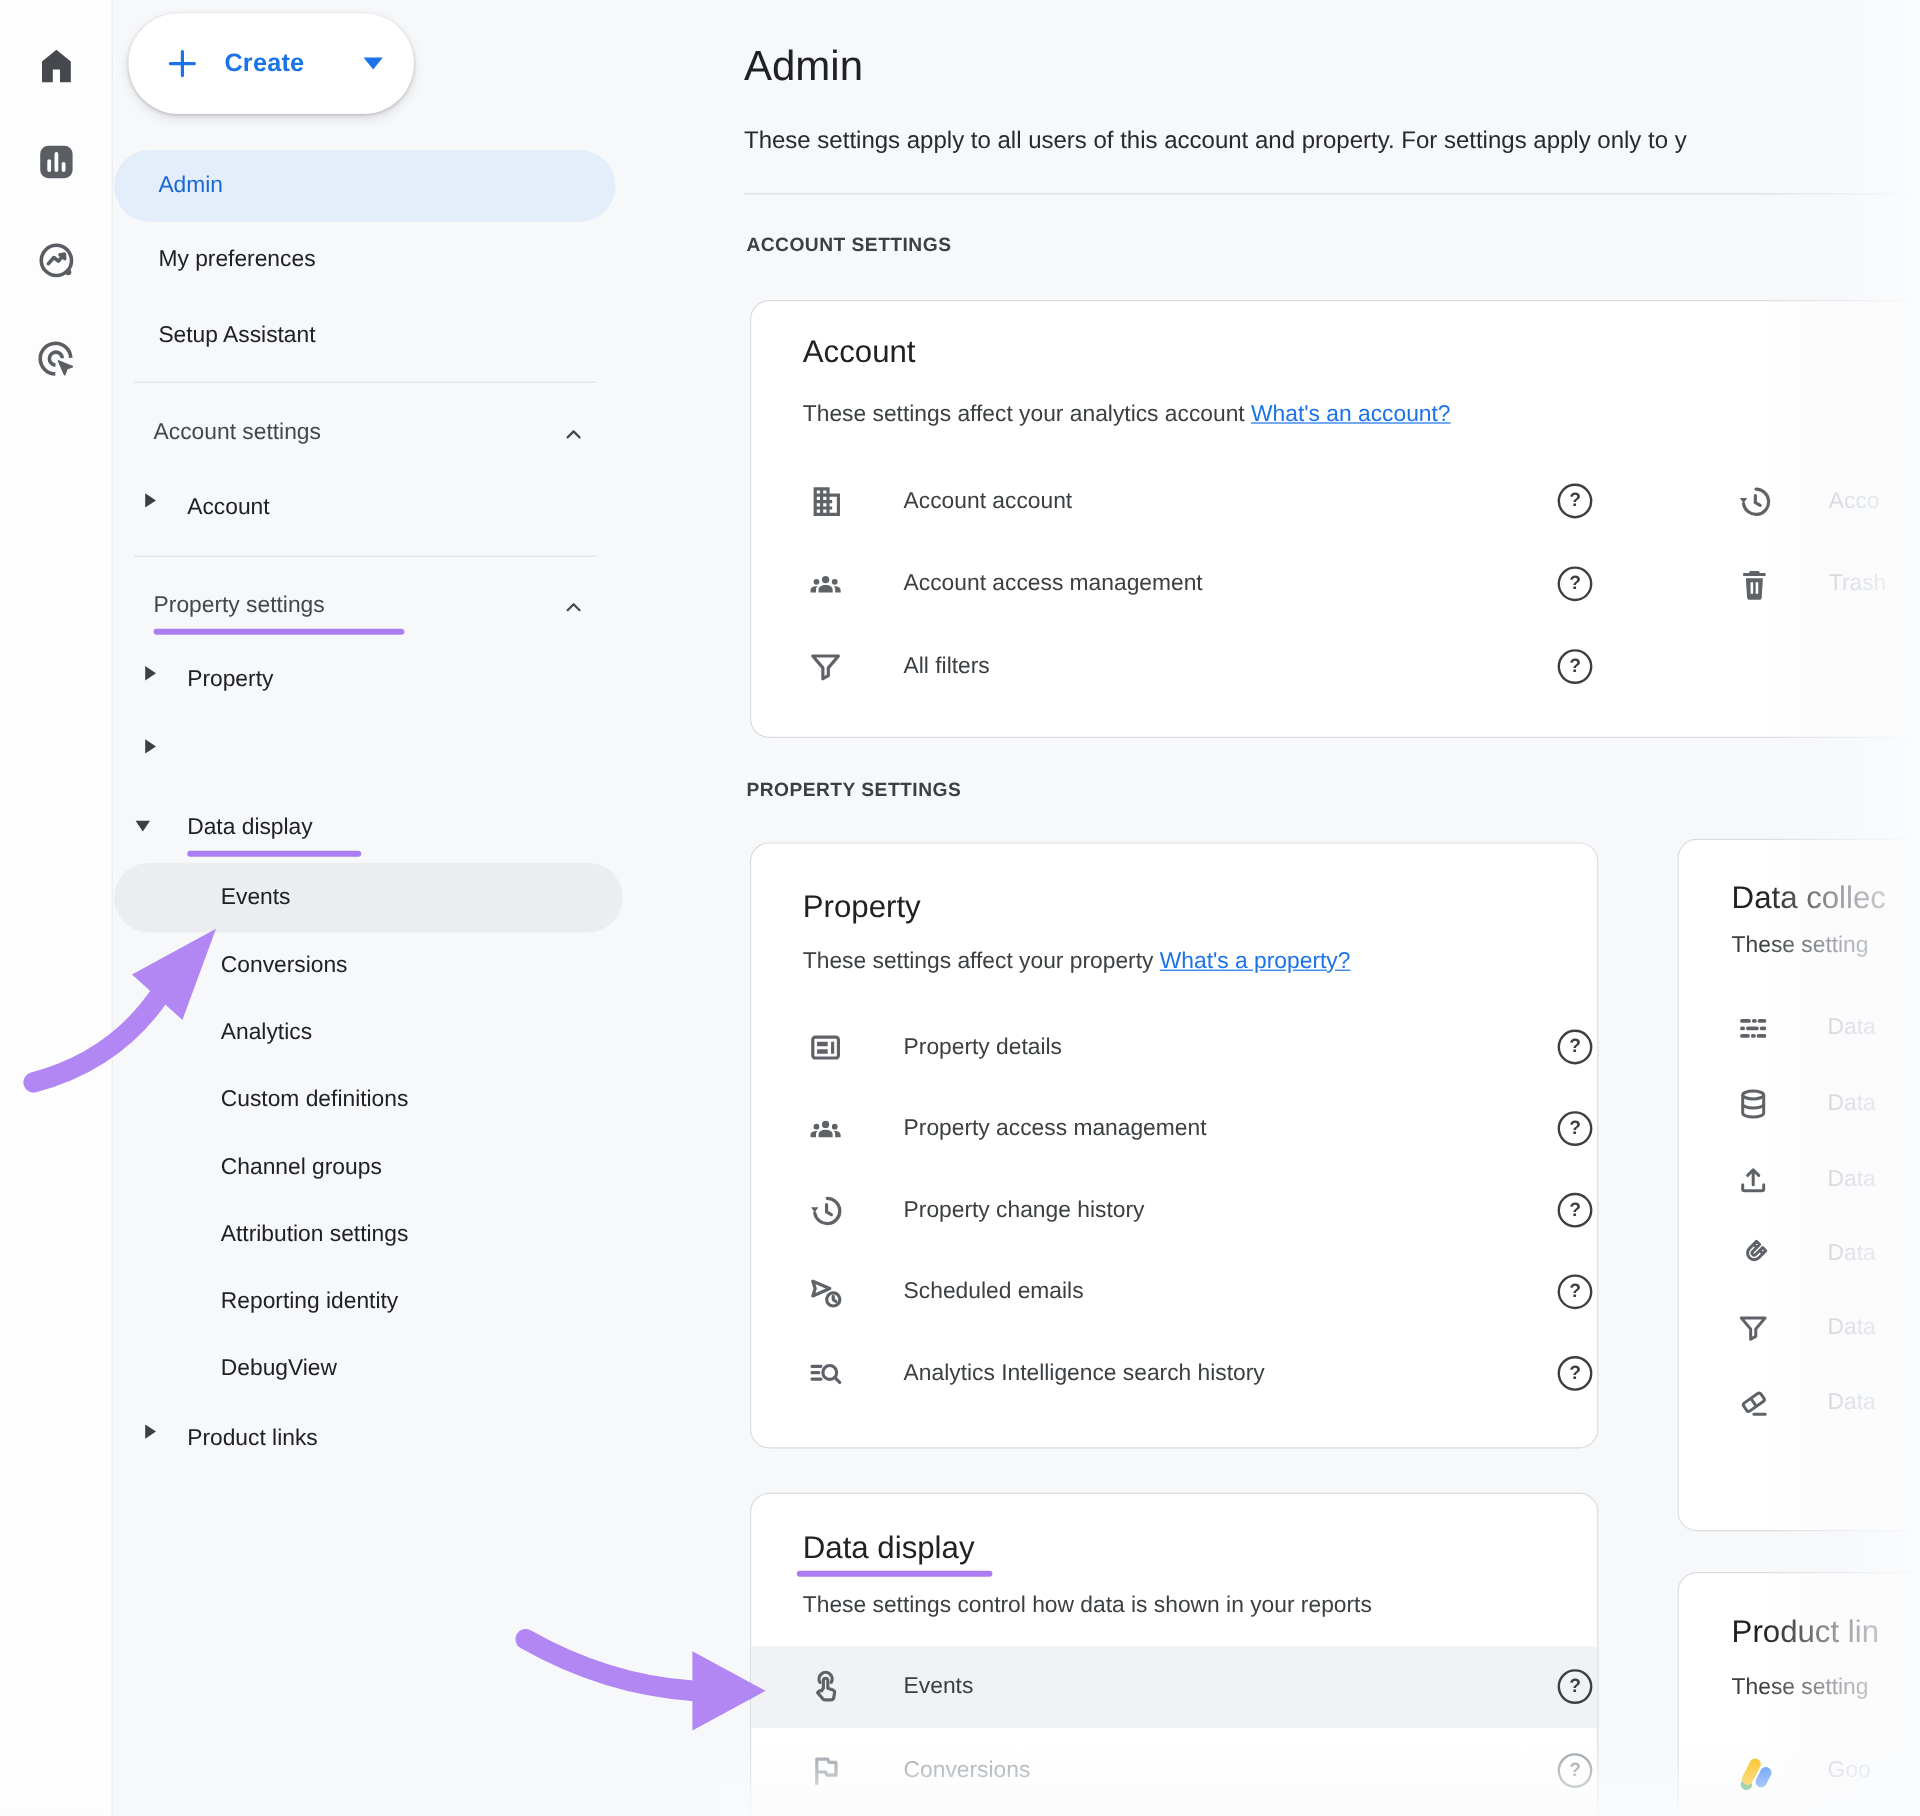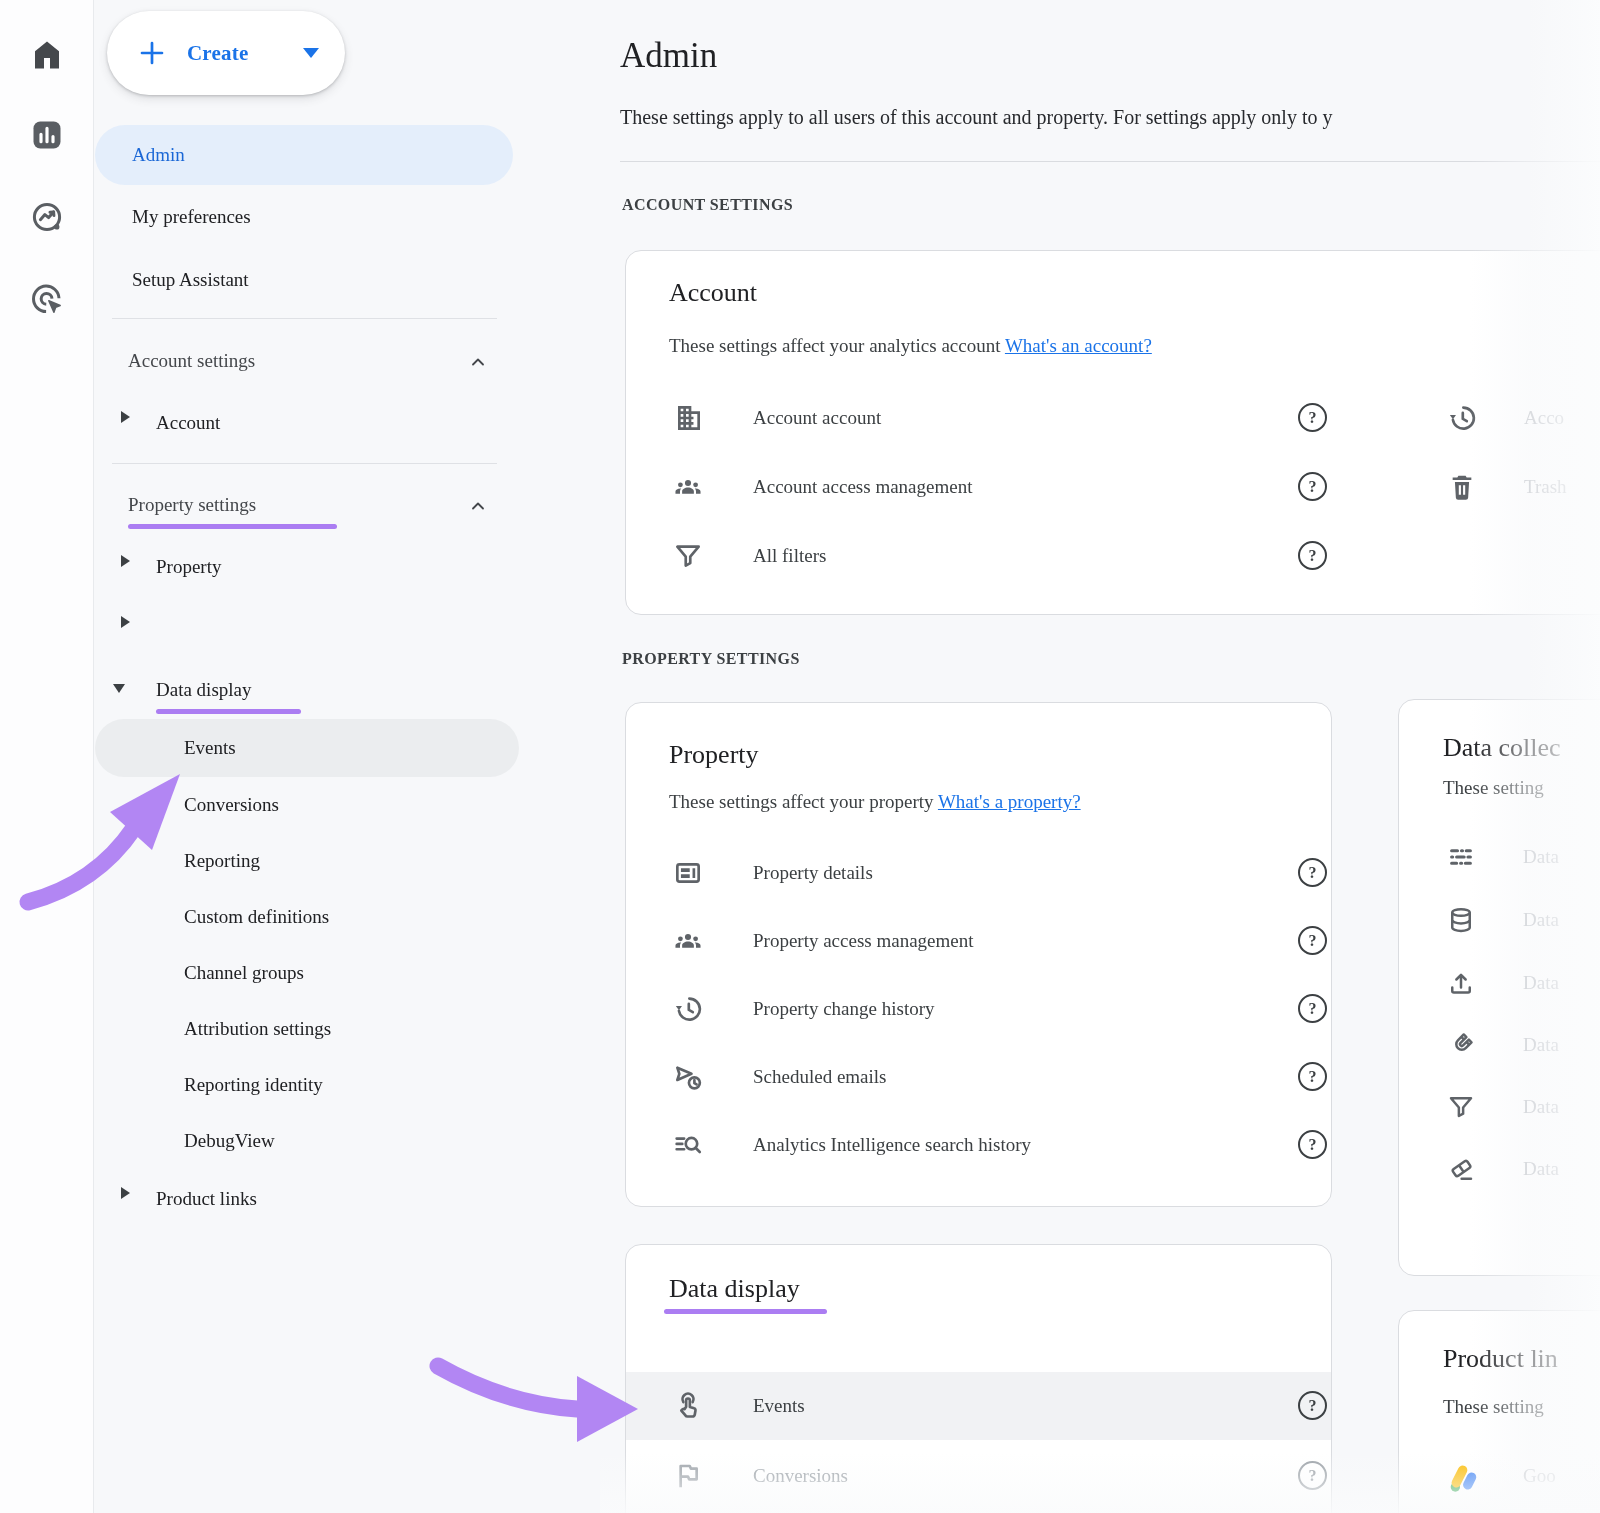--- a/index.html
+++ b/index.html
@@ -1,17 +1,17 @@
 <!DOCTYPE html>
 <html><head>
 <meta charset="utf-8">
 <style>
   html,body{margin:0;padding:0;}
   .page{position:relative;width:1600px;height:1513px;overflow:hidden;background:#f7f8fa;
-        font-family:Liberation Serif, serif;color:#202124;}
+        font-family:Liberation Sans, sans-serif;color:#202124;}
   
   .rail{position:absolute;left:0;top:0;width:93px;height:100%;background:#fdfdfe;border-right:1px solid #e8eaed;}
   .rail .ric{position:absolute;left:29px;width:36px;height:36px;}
   
   .create-btn{position:absolute;left:107px;top:11px;width:238px;height:84px;border-radius:42px;background:#fff;
         box-shadow:0 1px 3px rgba(60,64,67,.28),0 4px 10px rgba(60,64,67,.13);
         display:flex;align-items:center;padding:0 26px 0 30px;box-sizing:border-box;cursor:pointer;}
   .create-btn .lbl{font-size:21px;font-weight:bold;color:#1a73e8;margin-left:20px;letter-spacing:.2px;}
   .caret-down-blue{width:0;height:0;border-left:8px solid transparent;border-right:8px solid transparent;
         border-top:10px solid #1a73e8;margin-left:auto;}
@@ -149,21 +149,21 @@
   </div>
   <div class="purple-line" style="left:156px;top:709px;width:145px"></div>
 
   <div class="pill events-pill">
     <span>Events</span>
   </div>
   <div class="s-label" style="left:184px;top:785px">
     <span>Conversions</span>
   </div>
   <div class="s-label" style="left:184px;top:841px">
-    <span>Reporting</span>
+    <span>Analytics</span>
   </div>
   <div class="s-label" style="left:184px;top:897px">
     <span>Custom definitions</span>
   </div>
   <div class="s-label" style="left:184px;top:953px">
     <span>Channel groups</span>
   </div>
   <div class="s-label" style="left:184px;top:1009px">
     <span>Attribution settings</span>
   </div>
@@ -307,20 +307,23 @@
         </svg>
       </span>
       <span class="rlabel">Analytics Intelligence search history</span>
       <span class="help">?</span>
     </div>
   </div>
 
   <div class="card" style="left:625px;top:1244px;width:707px;height:320px">
     <div class="c-title" style="top:29px">Data display</div>
     <div class="purple-line" style="left:38px;top:64px;width:163px"></div>
+    <div class="c-desc" style="top:82px">
+      <span>These settings control how data is shown in your reports</span>
+    </div>
 
     <div class="card-row hl" style="top:127px">
       <span class="ric row-ic">
         <svg class="ic" viewBox="0 0 24 24" fill="none" stroke="#5f6368" stroke-width="2" stroke-linejoin="round">
           <path d="M8.5 9a4.1 4.1 0 1 1 7 0" stroke-linecap="round"></path>
           <path d="M10.6 12.6V7.8a1.4 1.4 0 0 1 2.8 0v4.9l3.2 1c.7.2 1.2 1 1 1.7l-.5 3a1.8 1.8 0 0 1-1.8 1.5h-3.7c-.6 0-1.2-.3-1.5-.8l-3.1-3.7 1-1c.4-.3 1-.4 1.5-.1z"></path>
         </svg>
       </span>
       <span class="rlabel">Events</span>
       <span class="help">?</span>

